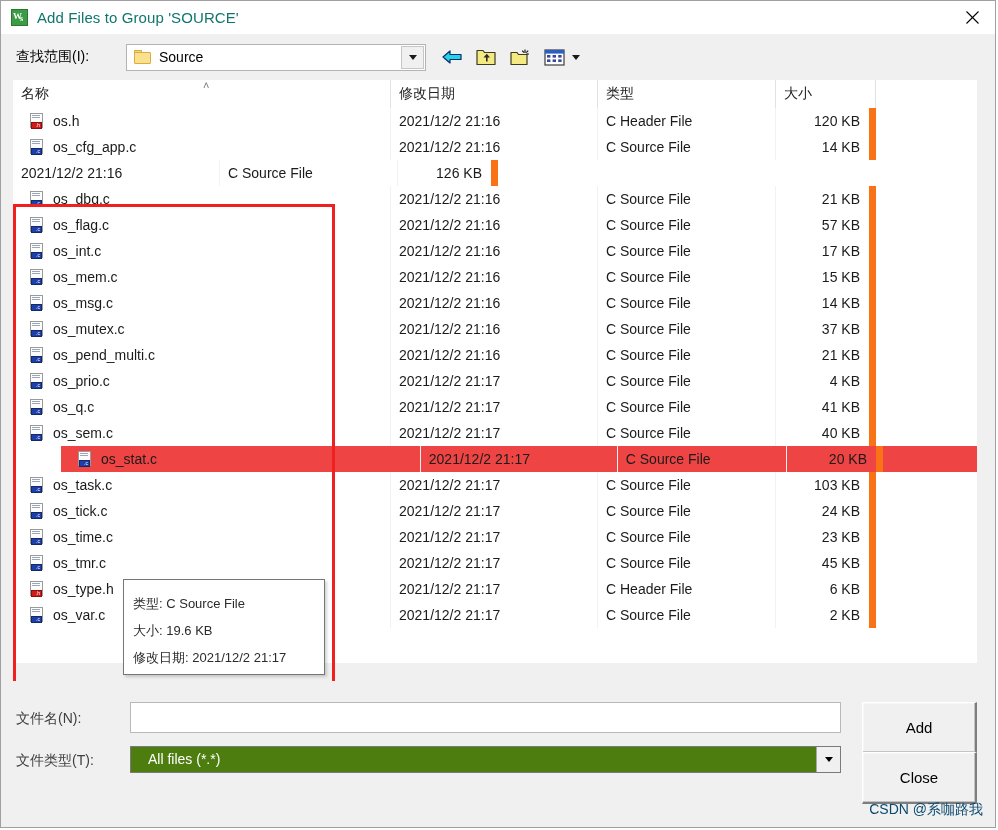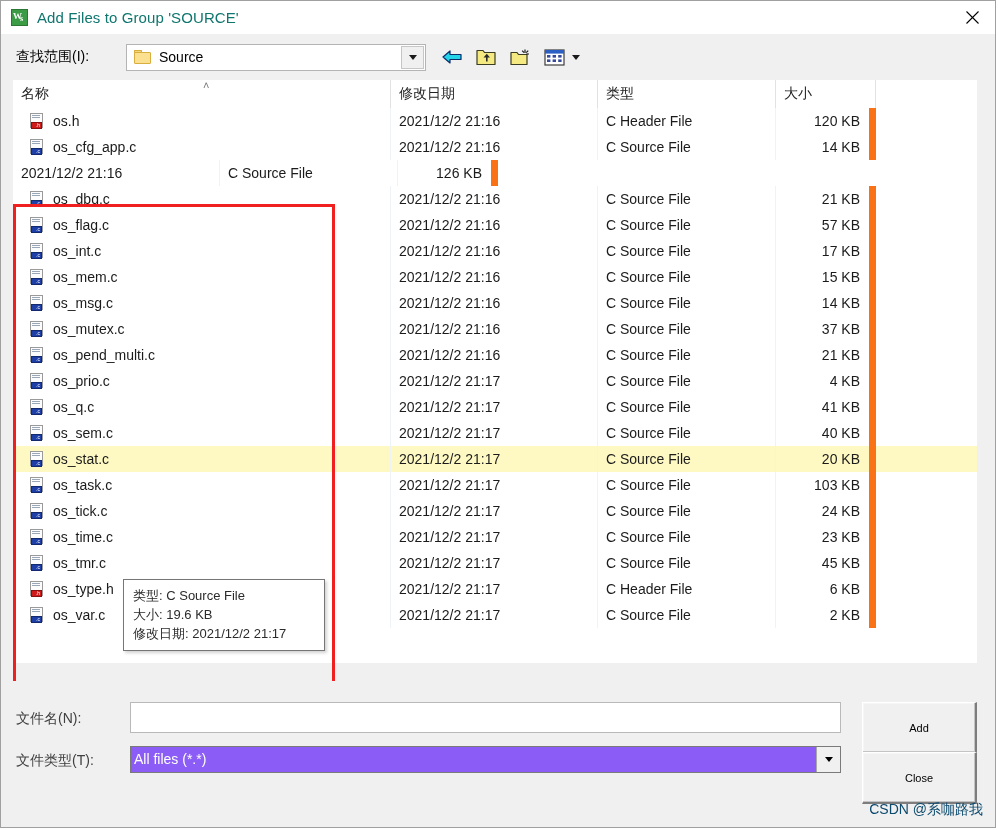--- a/index.html
+++ b/index.html
@@ -196,21 +196,22 @@
     position: relative;
   }
   .row {
     display: flex;
     height: 26px;
     align-items: flex-end;
     font-size: 14px;
     color: #1b1b1b;
   }
   .row.hover {
-    background: #fef9c3;
+    background: #ef4444;
+    margin-left: 48px;
   }
   .cell-name {
     width: 378px;
     display: flex;
     align-items: center;
     padding-left: 17px;
     box-sizing: border-box;
     border-right: 1px solid #eef3f8;
     height: 26px;
   }
@@ -298,21 +299,21 @@
     width: 202px;
     background: #ffffff;
     border: 1px solid #767676;
     box-sizing: border-box;
     padding: 6px 9px 7px 9px;
     font-size: 13px;
     color: #2b2b2b;
     line-height: 19px;
     box-shadow: 2px 2px 3px rgba(0,0,0,0.18);
   }
-  #tooltip .tkey { color: #2b2b2b; }
+  #tooltip .tkey { color: #2b2b2b; margin-top: 8px; }
 
   
   #bottom {
     flex: 0 0 auto;
     height: 146px;
     background: #f0f0f0;
     position: relative;
   }
   .frm-label {
     position: absolute;
@@ -341,25 +342,25 @@
     left: 129px; top: 745px;
     width: 711px; height: 27px;
     border: 1px solid #7a7a7a;
     background: #ffffff;
     box-sizing: border-box;
   }
   #filetype-combo .sel {
     position: absolute;
     left: 0; top: 0;
     right: 24px; height: 25px;
-    background: #8b5cf6;
+    background: #4d7c0f;
     color: #ffffff;
     font-size: 14px;
     line-height: 25px;
-    padding-left: 3px;
+    padding-left: 17px;
     box-sizing: border-box;
     white-space: nowrap;
     overflow: hidden;
   }
   #filetype-combo .arrowbox {
     position: absolute;
     right: 0; top: 0;
     width: 24px; height: 25px;
     background: #f0f0f0;
     border-left: 1px solid #a8a8a8;
@@ -377,21 +378,21 @@
     position: absolute;
     left: 861px;
     width: 115px; height: 52px;
     background: #f0f0f0;
     border-top: 1px solid #ffffff;
     border-left: 1px solid #ffffff;
     border-right: 2px solid #7d7d7d;
     border-bottom: 2px solid #7d7d7d;
     box-shadow: inset -1px -1px 0 #c4c4c4, inset 1px 1px 0 #f6f6f6;
     box-sizing: border-box;
-    font-size: 11px;
+    font-size: 15px;
     color: #000000;
     display: flex;
     align-items: center;
     justify-content: center;
     font-family: "Liberation Sans", sans-serif;
   }
   #add-button { top: 701px; }
   #close-button { top: 751px; }
 
   #watermark {

